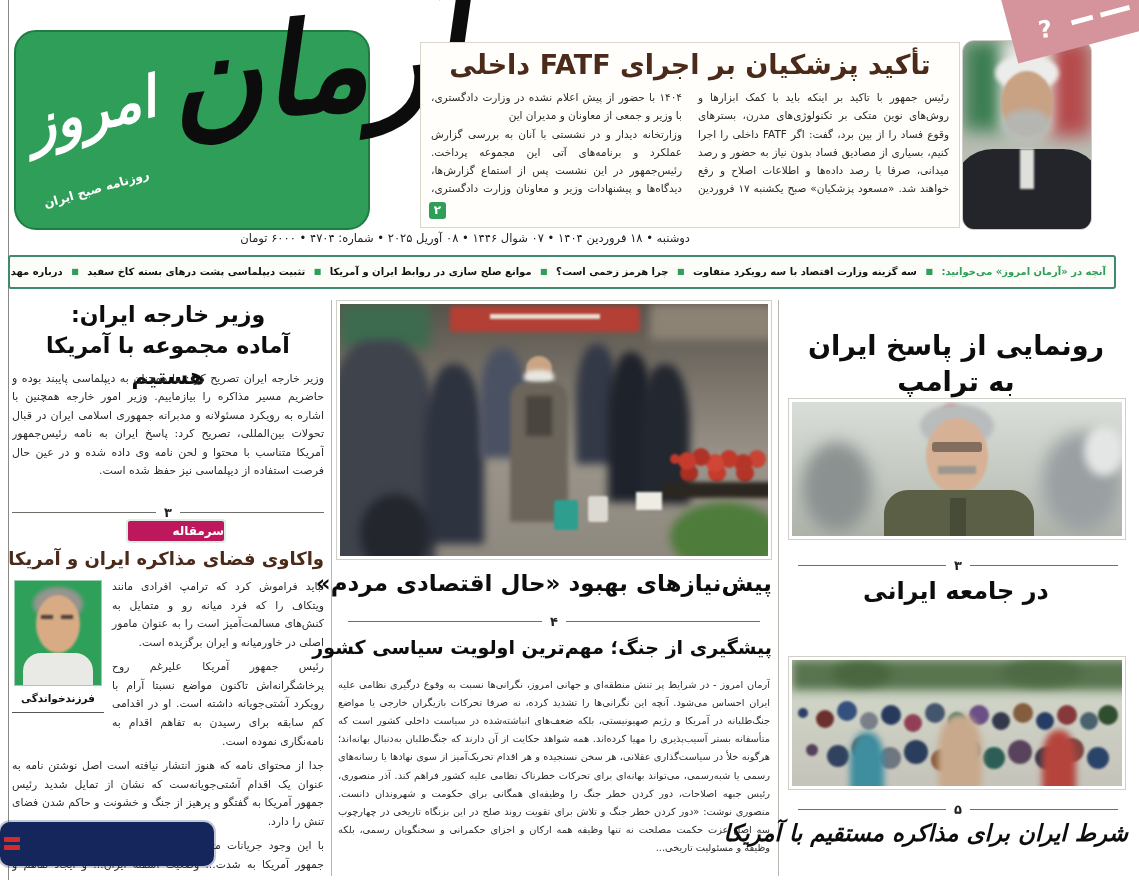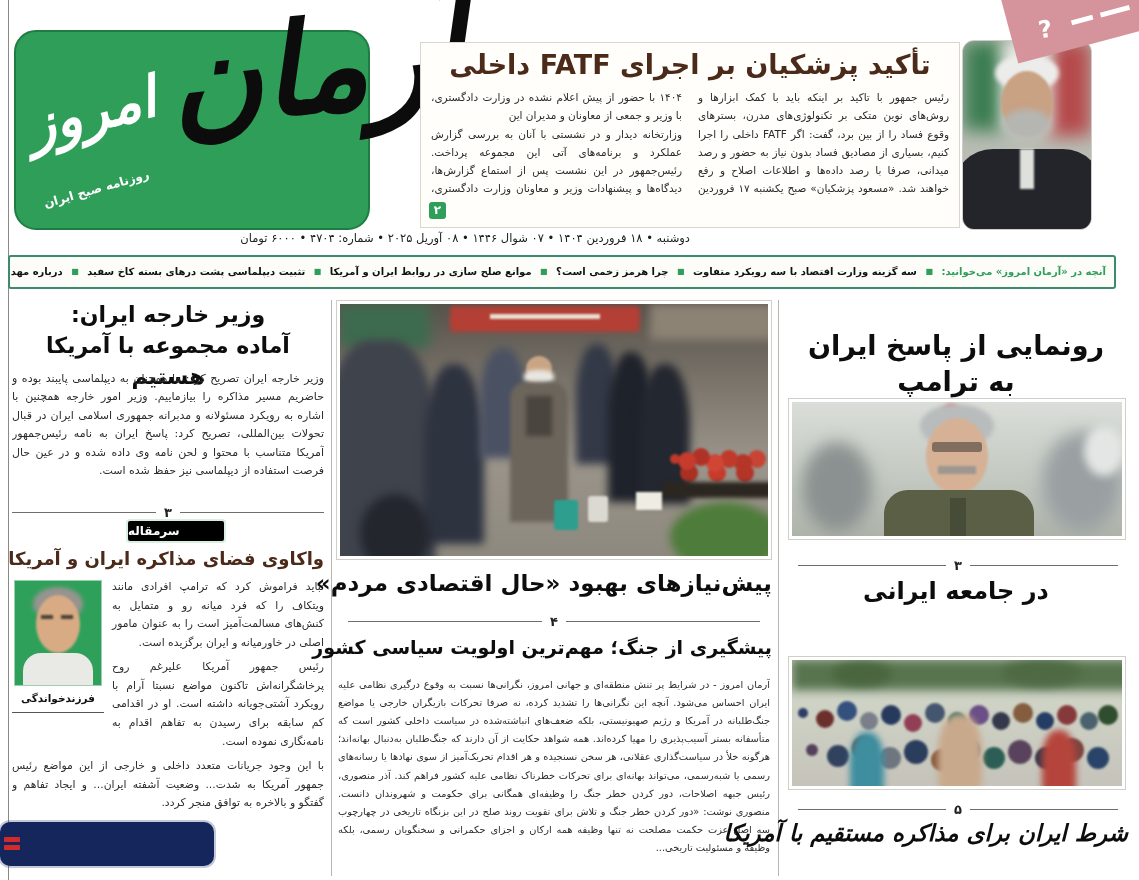--- a/index.html
+++ b/index.html
@@ -81,22 +81,22 @@
   .vline{width:1px;background:#b8b6ae;}
   
   .h-center{text-align:center;font-weight:bold;color:#0d0d0d;}
   .pdiv{display:flex;align-items:center;gap:8px;}
   .pdiv .ln{flex:1;height:1px;background:#6f6f6a;}
   .pdiv .num{font-size:13px;font-weight:bold;color:#222;}
   .body-text{font-size:11px;line-height:1.7;text-align:justify;color:#2c2c2c;overflow:hidden;}
   .body-text p{margin:0 0 6px 0;}
   
   .ed-badge{
-    left:128px;top:521px;width:96px;height:20px;background:#000000;
-    color:#fff;font-size:12px;font-weight:bold;text-align:left;line-height:20px;
+    left:128px;top:521px;width:96px;height:20px;background:#be185d;
+    color:#fff;font-size:12px;font-weight:bold;text-align:right;line-height:20px;
     border-radius:2px;box-shadow:0 0 0 2px #d9efe1;
   }
   .author-box{float:left;width:92px;margin:2px 8px 4px 0;text-align:center;}
   .author-photo{width:86px;height:104px;margin:0 auto;background:#2fa05a;position:relative;overflow:hidden;border:1px solid #9bcfae;}
   .author-name{font-size:10.5px;font-weight:bold;color:#111;border-bottom:1px solid #555;padding:3px 0 5px 0;}
   
   .watermark{
     left:0;top:822px;width:214px;height:44px;background:#15265c;
     border-radius:10px;z-index:9;color:#fff;
     display:flex;align-items:center;justify-content:center;
@@ -192,20 +192,21 @@
         <div class="blob" style="left:21px;top:14px;width:44px;height:58px;background:#d8ab85;filter:blur(1px);"></div>
         <div class="rect" style="left:26px;top:34px;width:12px;height:4px;background:#4d4239;filter:blur(1px);"></div>
         <div class="rect" style="left:46px;top:34px;width:12px;height:4px;background:#4d4239;filter:blur(1px);"></div>
         <div class="rect" style="left:8px;top:72px;width:70px;height:34px;background:#e9e9e6;border-radius:18px 18px 0 0;"></div>
       </div>
     </div>
     <div class="author-name">فرزندخواندگی</div>
   </div>
   <p>نباید فراموش کرد که ترامپ افرادی مانند ویتکاف را که فرد میانه رو و متمایل به کنش‌های مسالمت‌آمیز است را به عنوان مامور اصلی در خاورمیانه و ایران برگزیده است.</p>
   <p>رئیس جمهور آمریکا علیرغم روح پرخاشگرانه‌اش تاکنون مواضع نسبتا آرام با رویکرد آشتی‌جویانه داشته است. او در اقدامی کم سابقه برای رسیدن به تفاهم اقدام به نامه‌نگاری نموده است.</p>
+  <p>جدا از محتوای نامه که هنوز انتشار نیافته است اصل نوشتن نامه به عنوان یک اقدام آشتی‌جویانه‌ست که نشان از تمایل شدید رئیس جمهور آمریکا به گفتگو و پرهیز از جنگ و خشونت و حاکم شدن فضای تنش را دارد.</p>
   <p>با این وجود جریانات متعدد داخلی و خارجی از این مواضع رئیس جمهور آمریکا به شدت... وضعیت آشفته ایران... و ایجاد تفاهم و گفتگو و بالاخره به توافق منجر کردد.</p>
 </div>
 
 <div class="abs watermark">
   <span class="stripes">
       <i></i>
       <i></i>
     </span>
 </div>
 

